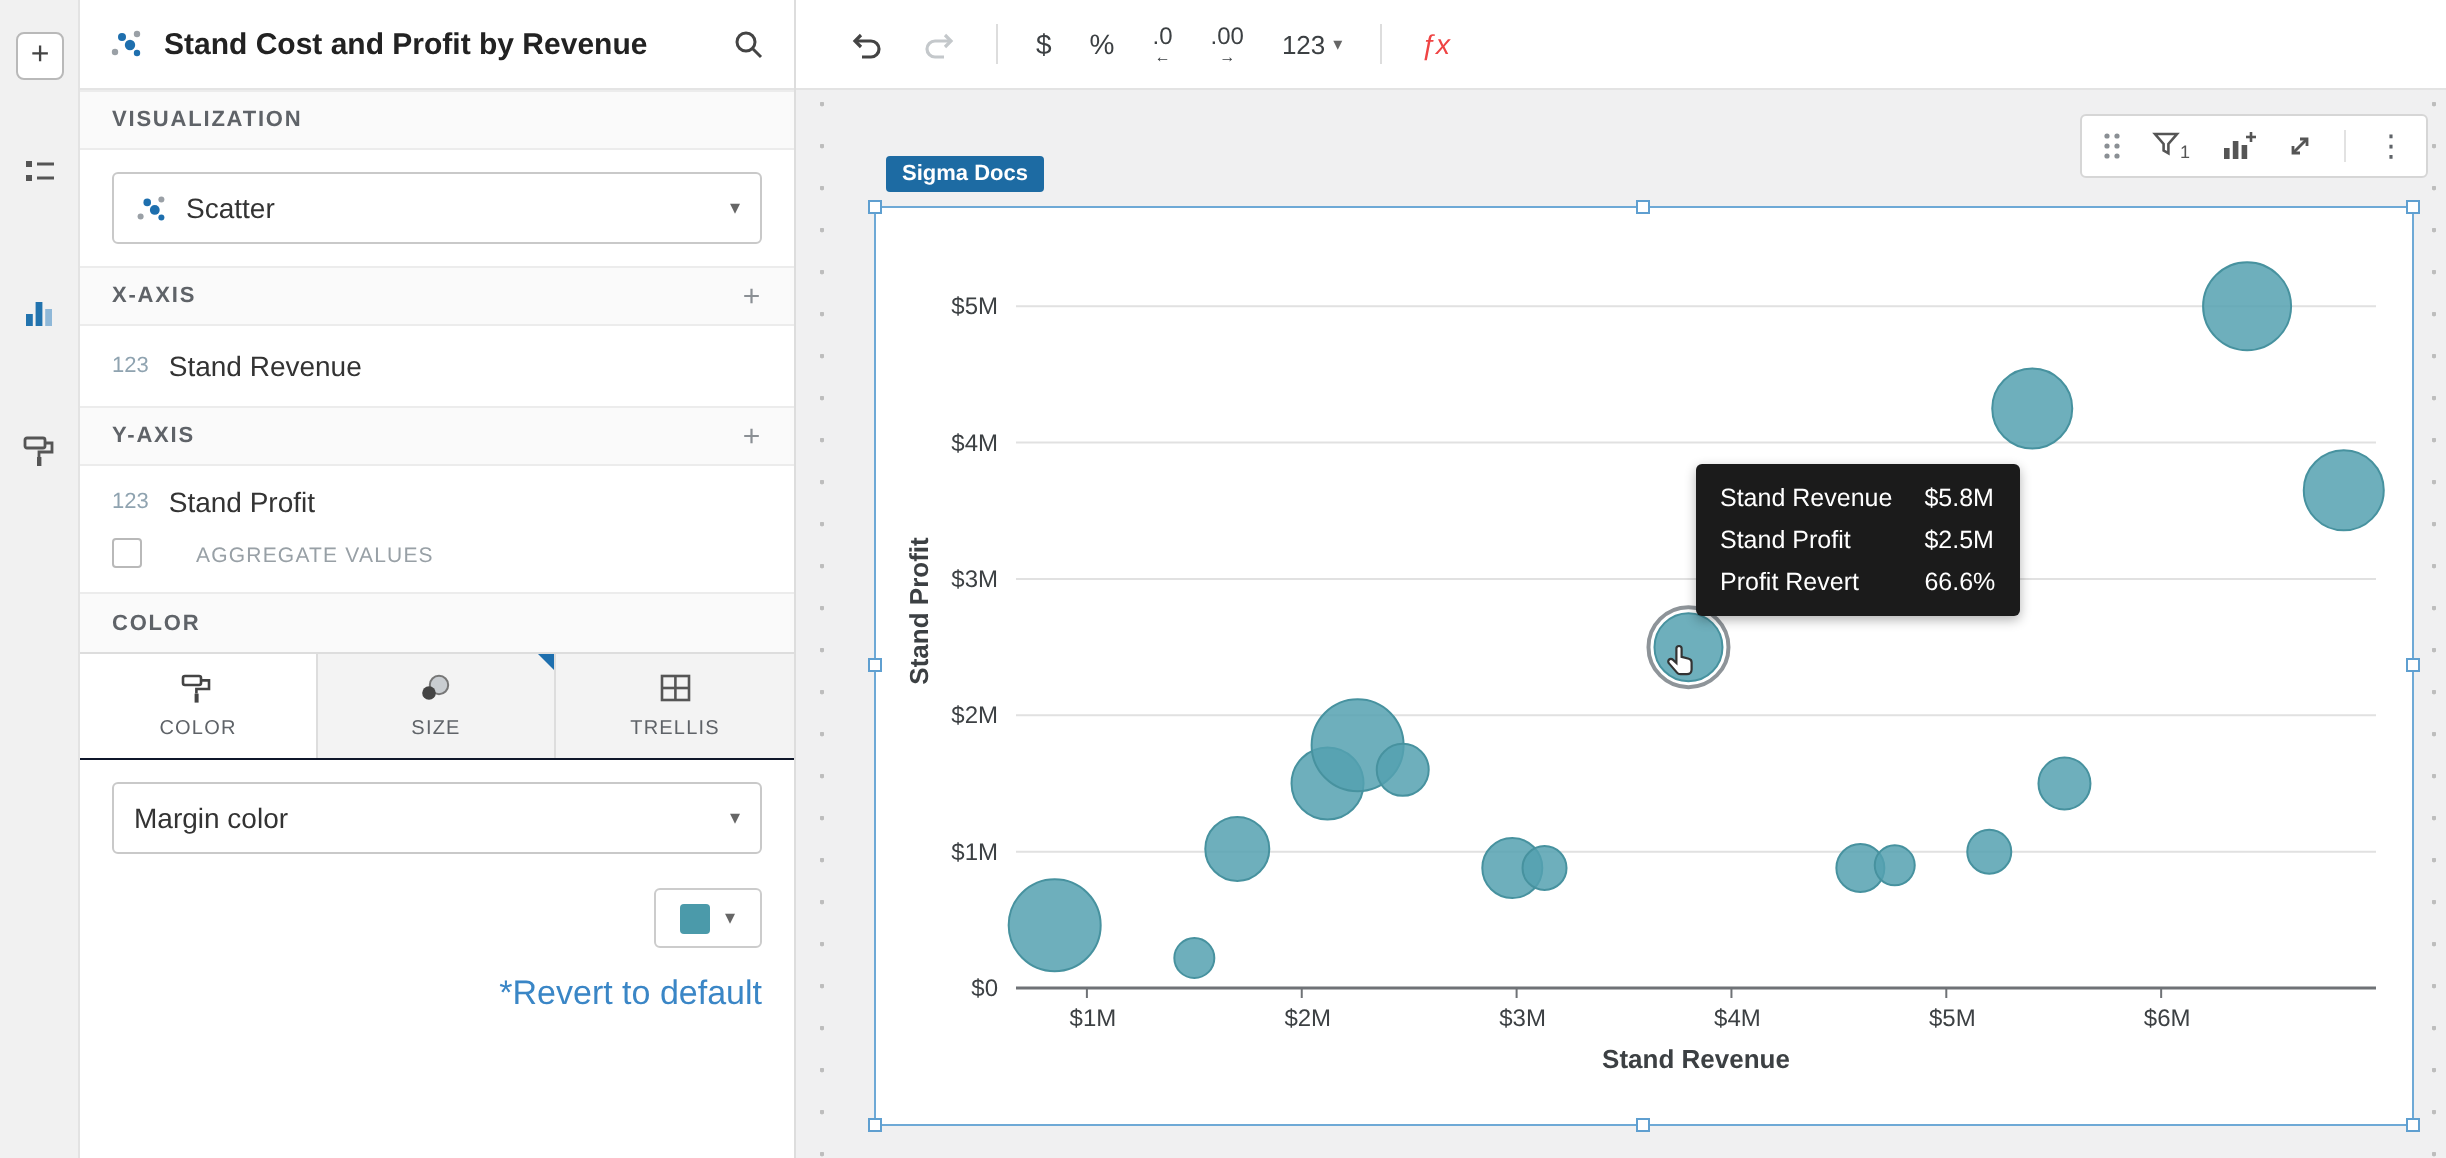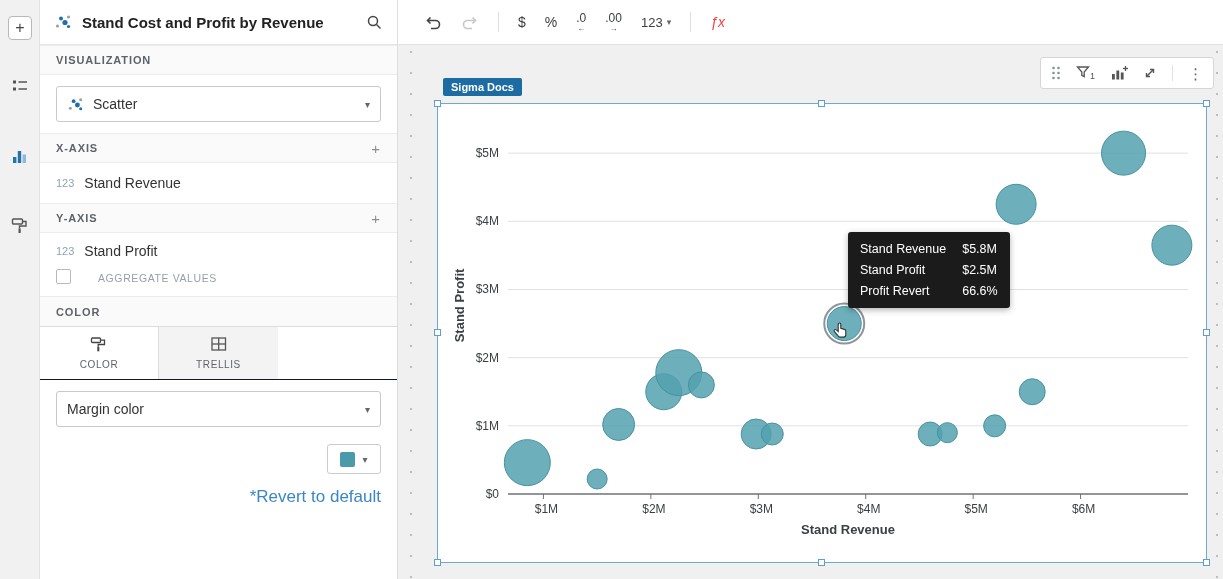--- a/index.html
+++ b/index.html
@@ -148,20 +148,28 @@
     </div>
 
     <div class="tabs">
       <div class="tab active">
         <svg width="18" height="17" viewBox="0 0 18 17">
           <rect x="1.5" y="2" width="9" height="4.5" rx="1" fill="none" stroke="#444" stroke-width="1.3"></rect>
           <path d="M10.5 4.2 h4 v4.3 h-6.3 v2.3" fill="none" stroke="#444" stroke-width="1.3"></path>
           <rect x="7.3" y="10.8" width="2" height="4.5" fill="#444"></rect>
         </svg>
         <span>COLOR</span>
+      </div>
+      <div class="tab">
+        <div class="corner"></div>
+        <svg width="18" height="17" viewBox="0 0 18 17">
+          <circle cx="10.5" cy="6.5" r="4.6" fill="#c9cdd1" stroke="#777" stroke-width="1"></circle>
+          <circle cx="5.5" cy="10.5" r="3.4" fill="#444"></circle>
+        </svg>
+        <span>SIZE</span>
       </div>
       <div class="tab">
         <svg width="18" height="17" viewBox="0 0 18 17">
           <rect x="2" y="2" width="13.5" height="12" fill="none" stroke="#555" stroke-width="1.3"></rect>
           <line x1="8.7" y1="2" x2="8.7" y2="14" stroke="#555" stroke-width="1.3"></line>
           <line x1="2" y1="8" x2="15.5" y2="8" stroke="#555" stroke-width="1.3"></line>
         </svg>
         <span>TRELLIS</span>
       </div>
     </div>

